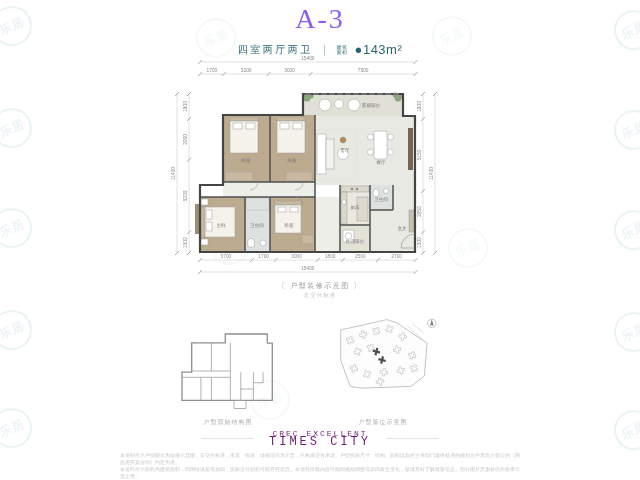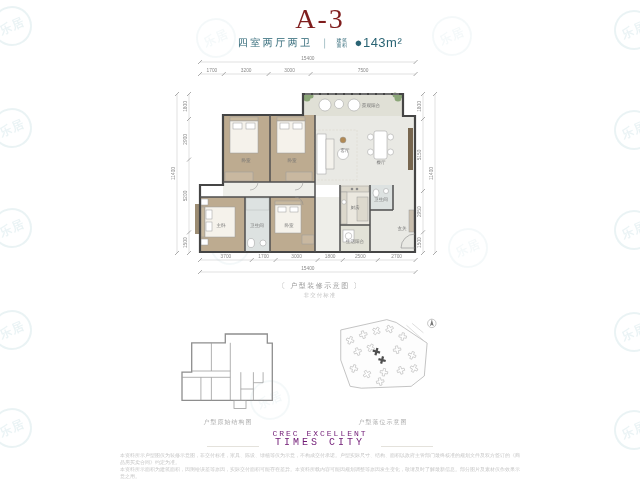--- a/index.html
+++ b/index.html
@@ -6,22 +6,22 @@
   .stage{position:relative;width:640px;height:480px;background:#ffffff;overflow:hidden;
          font-family:"Liberation Sans",sans-serif;}
   
   .wm{position:absolute;width:36px;height:36px;border:2.5px solid #3a8fa0;border-radius:50%;
       display:flex;align-items:center;justify-content:center;transform:rotate(-24deg);
       opacity:.10;pointer-events:none;}
   .wm span{color:#3a8fa0;font-size:12px;font-weight:bold;letter-spacing:1px;}
   .wm.faint{opacity:.05;}
   
   .header{position:absolute;top:4px;left:0;right:0;text-align:center;}
-  .title{font-family:"Liberation Serif",serif;font-size:28px;line-height:30px;color:#7f1d1d;letter-spacing:2px;}
-  .subtitle{display:flex;justify-content:center;align-items:center;gap:7px;margin-top:1px;color:#2a6474;}
+  .title{font-family:"Liberation Serif",serif;font-size:28px;line-height:30px;color:#8b5cf6;letter-spacing:2px;}
+  .subtitle{display:flex;justify-content:center;align-items:center;gap:7px;margin-top:8px;color:#2a6474;}
   .sub-type{font-size:10px;letter-spacing:2.5px;}
   .sub-div{font-size:10px;color:#7fa6ae;font-weight:300;}
   .area-label{display:flex;flex-direction:column;font-size:5px;line-height:5px;color:#2a6474;letter-spacing:.5px;}
   .area-value{font-size:13px;letter-spacing:.5px;}
   
   .mainplan{position:absolute;left:155px;top:52px;width:300px;height:240px;}
   .structplan{position:absolute;left:158px;top:322px;width:140px;height:100px;}
   .siteplan{position:absolute;left:318px;top:314px;width:130px;height:108px;}
   
   .plan-cap{position:absolute;top:281px;left:0;right:0;text-align:center;
@@ -29,21 +29,21 @@
   .plan-note{position:absolute;top:292px;left:0;right:0;text-align:center;
              font-size:5.5px;letter-spacing:1px;color:#c2c2c2;}
   .cap-left{position:absolute;top:418px;left:158px;width:140px;text-align:center;
             font-size:6px;letter-spacing:1px;color:#a8a8a8;}
   .cap-right{position:absolute;top:418px;left:318px;width:130px;text-align:center;
              font-size:6px;letter-spacing:1px;color:#a8a8a8;}
   
   .logo{position:absolute;top:429px;left:0;right:0;text-align:center;color:#701a75;
         font-family:Liberation Mono, monospace;}
   .logo-l1{font-size:8px;letter-spacing:2px;line-height:9px;}
-  .logo-l2{display:flex;align-items:flex-end;justify-content:center;gap:16px;font-size:10px;letter-spacing:3px;line-height:9px;}
+  .logo-l2{display:flex;align-items:flex-start;justify-content:center;gap:16px;font-size:12px;letter-spacing:3px;line-height:9px;}
   .logo-l2 .rule{width:52px;height:1px;background:#e4e2dc;}
   .disclaimer{position:absolute;top:452px;left:120px;width:400px;font-size:5px;line-height:7px;
               color:#c6c6c6;text-align:justify;}
   .disclaimer div{margin:0;}
   svg text{font-family:"Liberation Sans",sans-serif;}
 </style>
 </head>
 <body>
 
 <div class="stage">

